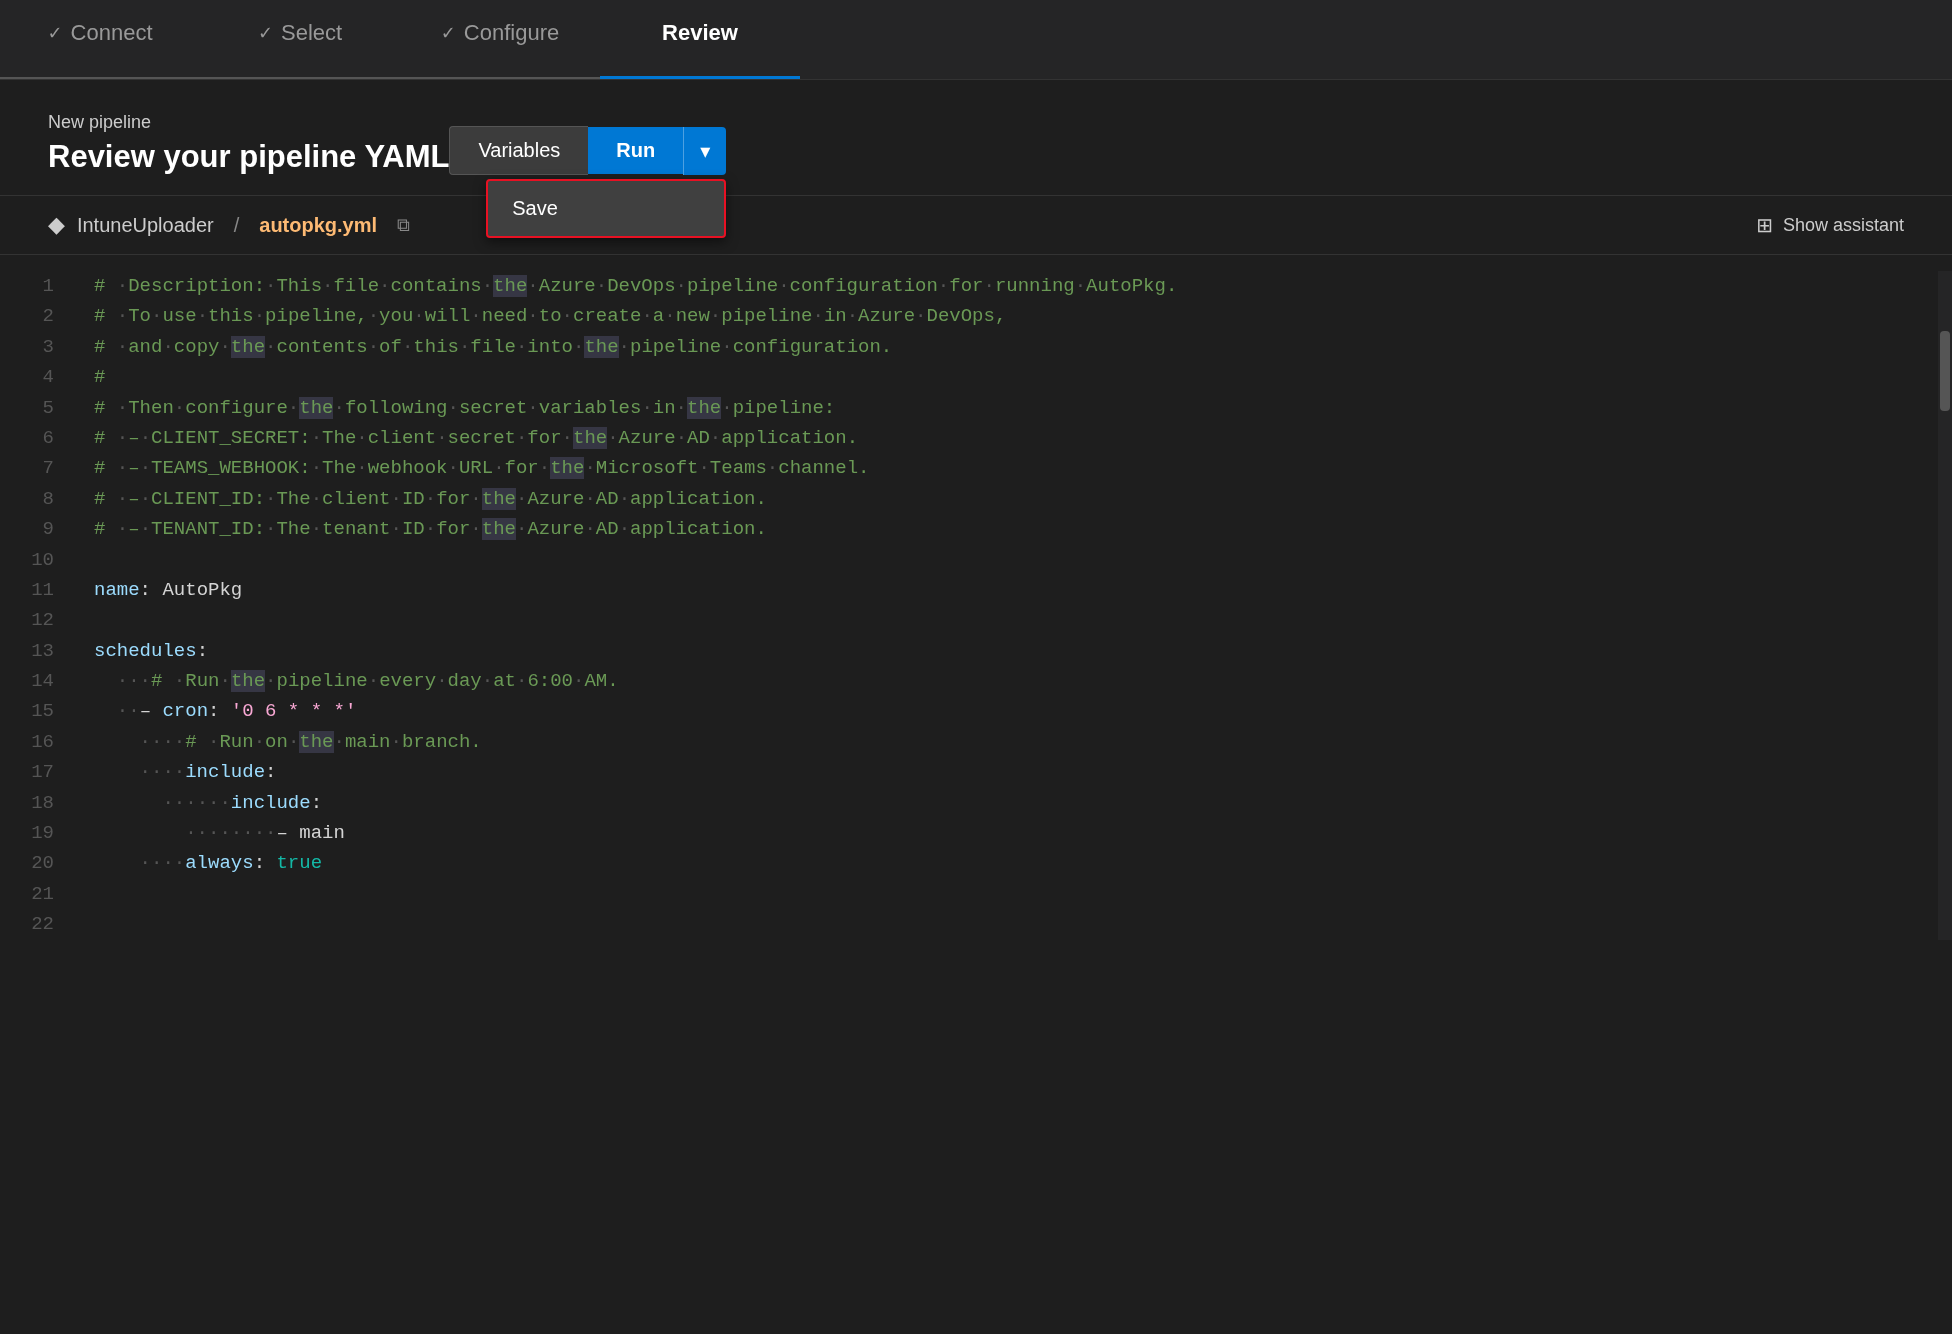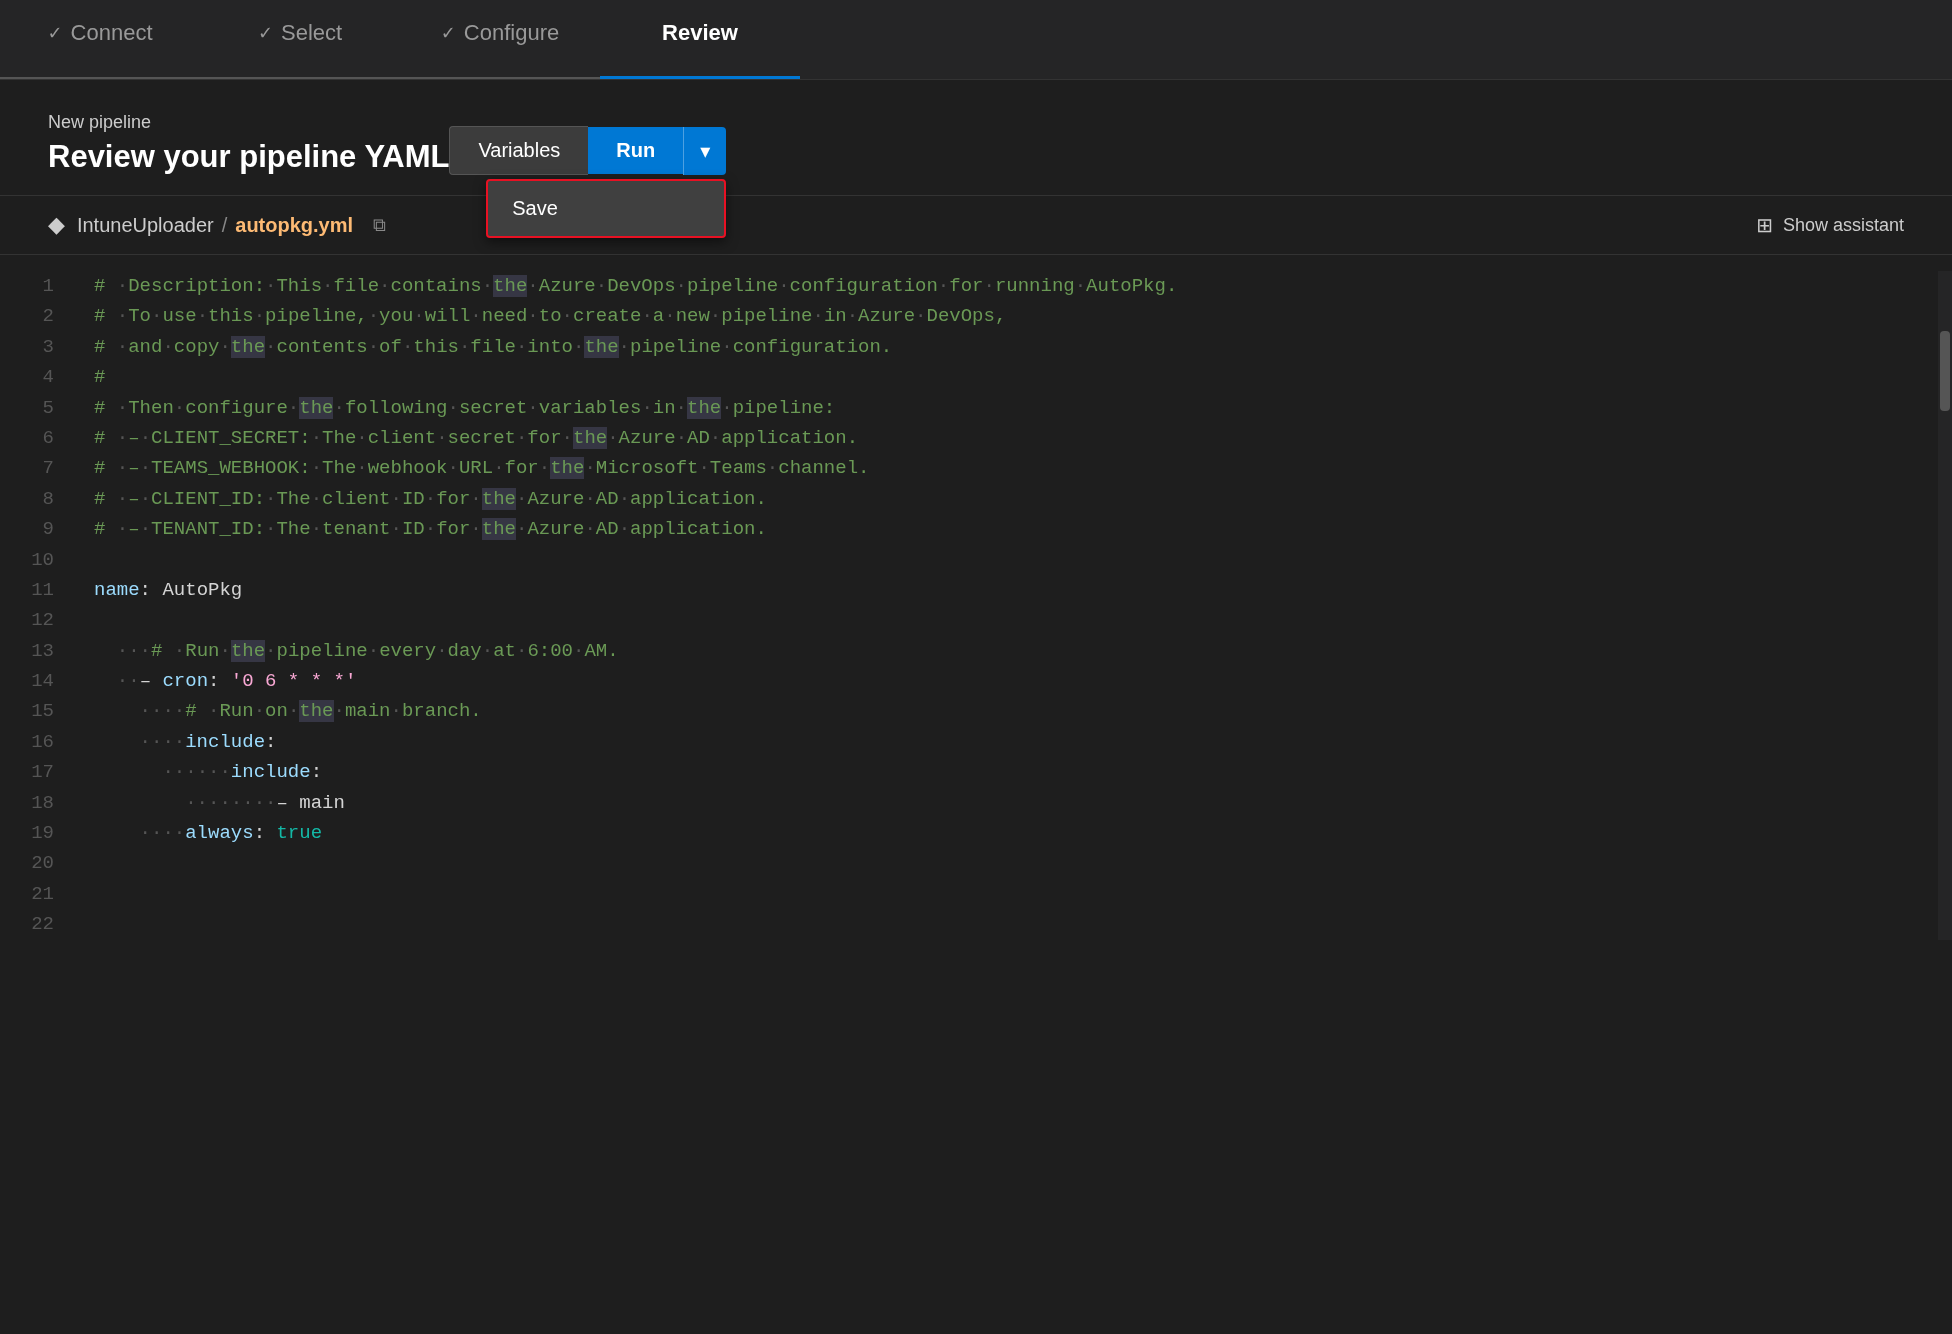--- a/index.html
+++ b/index.html
@@ -146,21 +146,21 @@
       border-bottom: 1px solid #333;
       gap: 12px;
     }
     .repo-icon {
       color: #cccccc;
       font-size: 22px;
     }
     .file-path {
       display: flex;
       align-items: flex-start;
-      gap: 8px;
+      gap: 20px;
       font-size: 20px;
     }
     .file-path .repo-name {
       color: #cccccc;
     }
     .file-path .sep {
       color: #888;
     }
     .file-path .file-name {
       color: #fdba74;
@@ -327,20 +327,21 @@
     <div class="code-line c-comment"># <span class="c-dot">·</span>and<span class="c-dot">·</span>copy<span class="c-dot">·</span><span class="c-highlight">the</span><span class="c-dot">·</span>contents<span class="c-dot">·</span>of<span class="c-dot">·</span>this<span class="c-dot">·</span>file<span class="c-dot">·</span>into<span class="c-dot">·</span><span class="c-highlight">the</span><span class="c-dot">·</span>pipeline<span class="c-dot">·</span>configuration.</div>
     <div class="code-line c-comment">#</div>
     <div class="code-line c-comment"># <span class="c-dot">·</span>Then<span class="c-dot">·</span>configure<span class="c-dot">·</span><span class="c-highlight">the</span><span class="c-dot">·</span>following<span class="c-dot">·</span>secret<span class="c-dot">·</span>variables<span class="c-dot">·</span>in<span class="c-dot">·</span><span class="c-highlight">the</span><span class="c-dot">·</span>pipeline:</div>
     <div class="code-line c-comment"># <span class="c-dot">·</span>–<span class="c-dot">·</span>CLIENT_SECRET:<span class="c-dot">·</span>The<span class="c-dot">·</span>client<span class="c-dot">·</span>secret<span class="c-dot">·</span>for<span class="c-dot">·</span><span class="c-highlight">the</span><span class="c-dot">·</span>Azure<span class="c-dot">·</span>AD<span class="c-dot">·</span>application.</div>
     <div class="code-line c-comment"># <span class="c-dot">·</span>–<span class="c-dot">·</span>TEAMS_WEBHOOK:<span class="c-dot">·</span>The<span class="c-dot">·</span>webhook<span class="c-dot">·</span>URL<span class="c-dot">·</span>for<span class="c-dot">·</span><span class="c-highlight">the</span><span class="c-dot">·</span>Microsoft<span class="c-dot">·</span>Teams<span class="c-dot">·</span>channel.</div>
     <div class="code-line c-comment"># <span class="c-dot">·</span>–<span class="c-dot">·</span>CLIENT_ID:<span class="c-dot">·</span>The<span class="c-dot">·</span>client<span class="c-dot">·</span>ID<span class="c-dot">·</span>for<span class="c-dot">·</span><span class="c-highlight">the</span><span class="c-dot">·</span>Azure<span class="c-dot">·</span>AD<span class="c-dot">·</span>application.</div>
     <div class="code-line c-comment"># <span class="c-dot">·</span>–<span class="c-dot">·</span>TENANT_ID:<span class="c-dot">·</span>The<span class="c-dot">·</span>tenant<span class="c-dot">·</span>ID<span class="c-dot">·</span>for<span class="c-dot">·</span><span class="c-highlight">the</span><span class="c-dot">·</span>Azure<span class="c-dot">·</span>AD<span class="c-dot">·</span>application.</div>
     <div class="code-line">&nbsp;</div>
     <div class="code-line"><span class="c-key">name</span><span class="c-white">: </span><span class="c-white">AutoPkg</span></div>
     <div class="code-line">&nbsp;</div>
+    <div class="code-line"><span class="c-key">schedules</span><span class="c-white">:</span></div>
     <div class="code-line c-comment">  <span class="c-dot">···</span># <span class="c-dot">·</span>Run<span class="c-dot">·</span><span class="c-highlight">the</span><span class="c-dot">·</span>pipeline<span class="c-dot">·</span>every<span class="c-dot">·</span>day<span class="c-dot">·</span>at<span class="c-dot">·</span>6:00<span class="c-dot">·</span>AM.</div>
     <div class="code-line">  <span class="c-dot">··</span><span class="c-white">– </span><span class="c-key">cron</span><span class="c-white">: </span><span class="c-val">'0 6 * * *'</span></div>
     <div class="code-line c-comment">    <span class="c-dot">····</span># <span class="c-dot">·</span>Run<span class="c-dot">·</span>on<span class="c-dot">·</span><span class="c-highlight">the</span><span class="c-dot">·</span>main<span class="c-dot">·</span>branch.</div>
     <div class="code-line">    <span class="c-dot">····</span><span class="c-key">include</span><span class="c-white">:</span></div>
     <div class="code-line">      <span class="c-dot">······</span><span class="c-key">include</span><span class="c-white">:</span></div>
     <div class="code-line">        <span class="c-dot">········</span><span class="c-white">– main</span></div>
     <div class="code-line">    <span class="c-dot">····</span><span class="c-key">always</span><span class="c-white">: </span><span class="c-bool">true</span></div>
     <div class="code-line">&nbsp;</div>
   </div>
   <div class="scrollbar-track">

